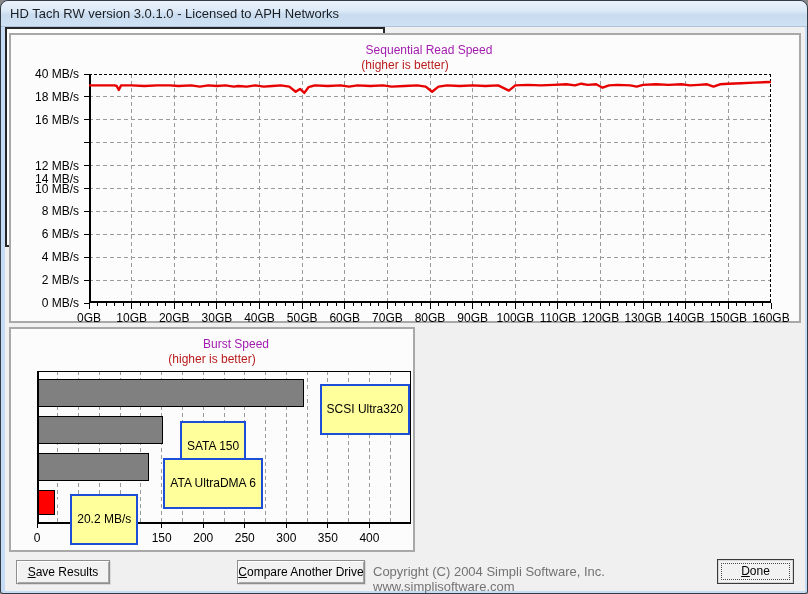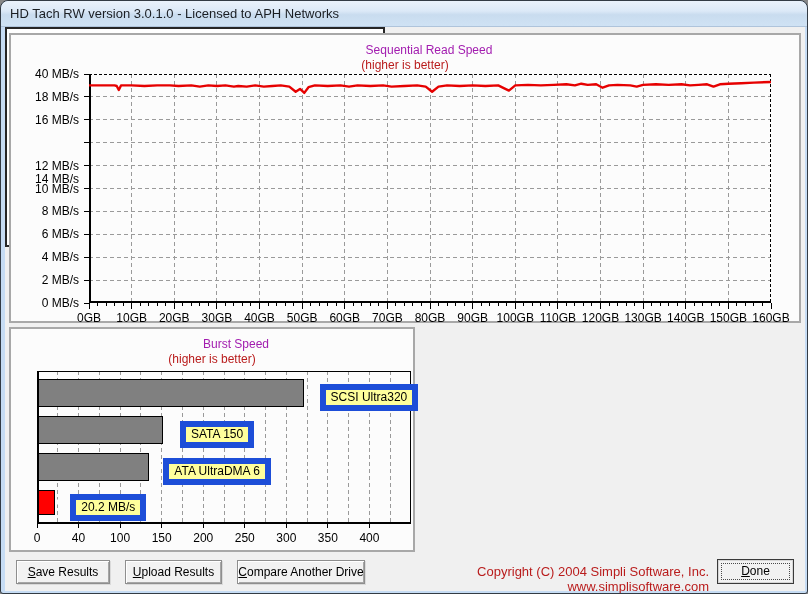--- a/index.html
+++ b/index.html
@@ -29,44 +29,44 @@
   #burst-plot{left:26px;top:42px;width:374px;height:153px;}
   svg{position:absolute;left:0;top:0;overflow:visible;}
   .grid{stroke:#9A9A9A;stroke-dasharray:4 3;stroke-width:1;shape-rendering:crispEdges;}
   .border-dash{stroke:#000;stroke-dasharray:3 2;stroke-width:1;shape-rendering:crispEdges;}
   .axis{stroke:#000;stroke-width:2;shape-rendering:crispEdges;}
   .tick{stroke:#000;stroke-width:1;shape-rendering:crispEdges;}
   .tick-label{position:absolute;font-size:12px;color:#000;}
   .ylab{width:58px;text-align:right;}
   .xlab{width:50px;text-align:center;}
   .bar-label{
-    position:absolute;background:#FFFF9C;border:6px solid #1d4ed8;color:#000;
-    font-size:12px;line-height:15px;padding:0 5px;white-space:nowrap;
+    position:absolute;background:#FFFF9C;border:2px solid #1d4ed8;color:#000;
+    font-size:12px;line-height:15px;padding:16px 5px;white-space:nowrap;
   }
   .info-title{color:#D40000;font-weight:bold;font-size:13px;line-height:17px;}
   .info-line{font-size:12px;line-height:16px;color:#000;white-space:pre;min-height:16px;}
   .btn{
     position:absolute;height:24px;background:#F2F2F2;border:1px solid #8E8E8E;
     font-family:"Liberation Sans",sans-serif;font-size:12px;color:#000;text-align:center;
     box-shadow:inset 1px 1px 0 #FFFFFF,inset -1px -1px 0 #A6A6A6,1px 1px 0 #DADADA;
     padding:0;cursor:default;line-height:21px;
   }
   .btn .mn{text-decoration:underline;}
   #save-btn{left:11px;top:533px;width:94px;}
   #upload-btn{left:120px;top:533px;width:97px;}
   #compare-btn{left:232px;top:533px;width:128px;}
   #done-btn{left:712px;top:532px;width:77px;height:25px;border:1px solid #3A3A3A;
     box-shadow:inset 0 0 0 1px #D6D6D6;}
   #done-btn .focus-rect{
     position:absolute;left:3px;top:3px;right:3px;bottom:3px;border:1px dotted #4A4A4A;
   }
   #done-btn .btn-text{position:relative;}
   .copyright{
-    position:absolute;left:368px;top:537px;width:336px;text-align:right;
-    color:#b91c1c;font-size:13px;
+    position:absolute;left:368px;top:537px;width:336px;text-align:left;
+    color:#737373;font-size:13px;
   }
 </style>
 </head>
 <body>
 
 <div class="window">
   <div class="titlebar">
     <div class="titlebar-text">HD Tach RW version 3.0.1.0 - Licensed to APH Networks</div>
   </div>
 
@@ -297,20 +297,19 @@
       <div class="info-line">  CPU utilization: 2% (+/- 2%)</div>
       <div class="info-line">  Average read: 19.0 MB/s</div>
       <div class="info-line"></div>
       <div class="info-line">Lower is better for CPU and random access.</div>
       <div class="info-line">Higher is better for average read.</div>
       <div class="info-line">MB/s = 1,000,000 bytes per second.</div>
       <div class="info-line">GB = 1,000,000,000 bytes.</div>
     </div>
 
     <button class="btn" id="save-btn"><span class="mn">S</span><span>ave Results</span></button>
-    <button class="btn" id="upload-btn"><span class="mn">U</span><span>pload Results</span></button>
     <button class="btn" id="compare-btn"><span class="mn">C</span><span>ompare Another Drive</span></button>
 
     <div class="copyright">Copyright (C) 2004 Simpli Software, Inc. www.simplisoftware.com</div>
 
     <button class="btn" id="done-btn"><span class="focus-rect"></span><span class="btn-text"><span class="mn">D</span><span>one</span></span></button>
   </div>
 </div>
 
 </body></html>

